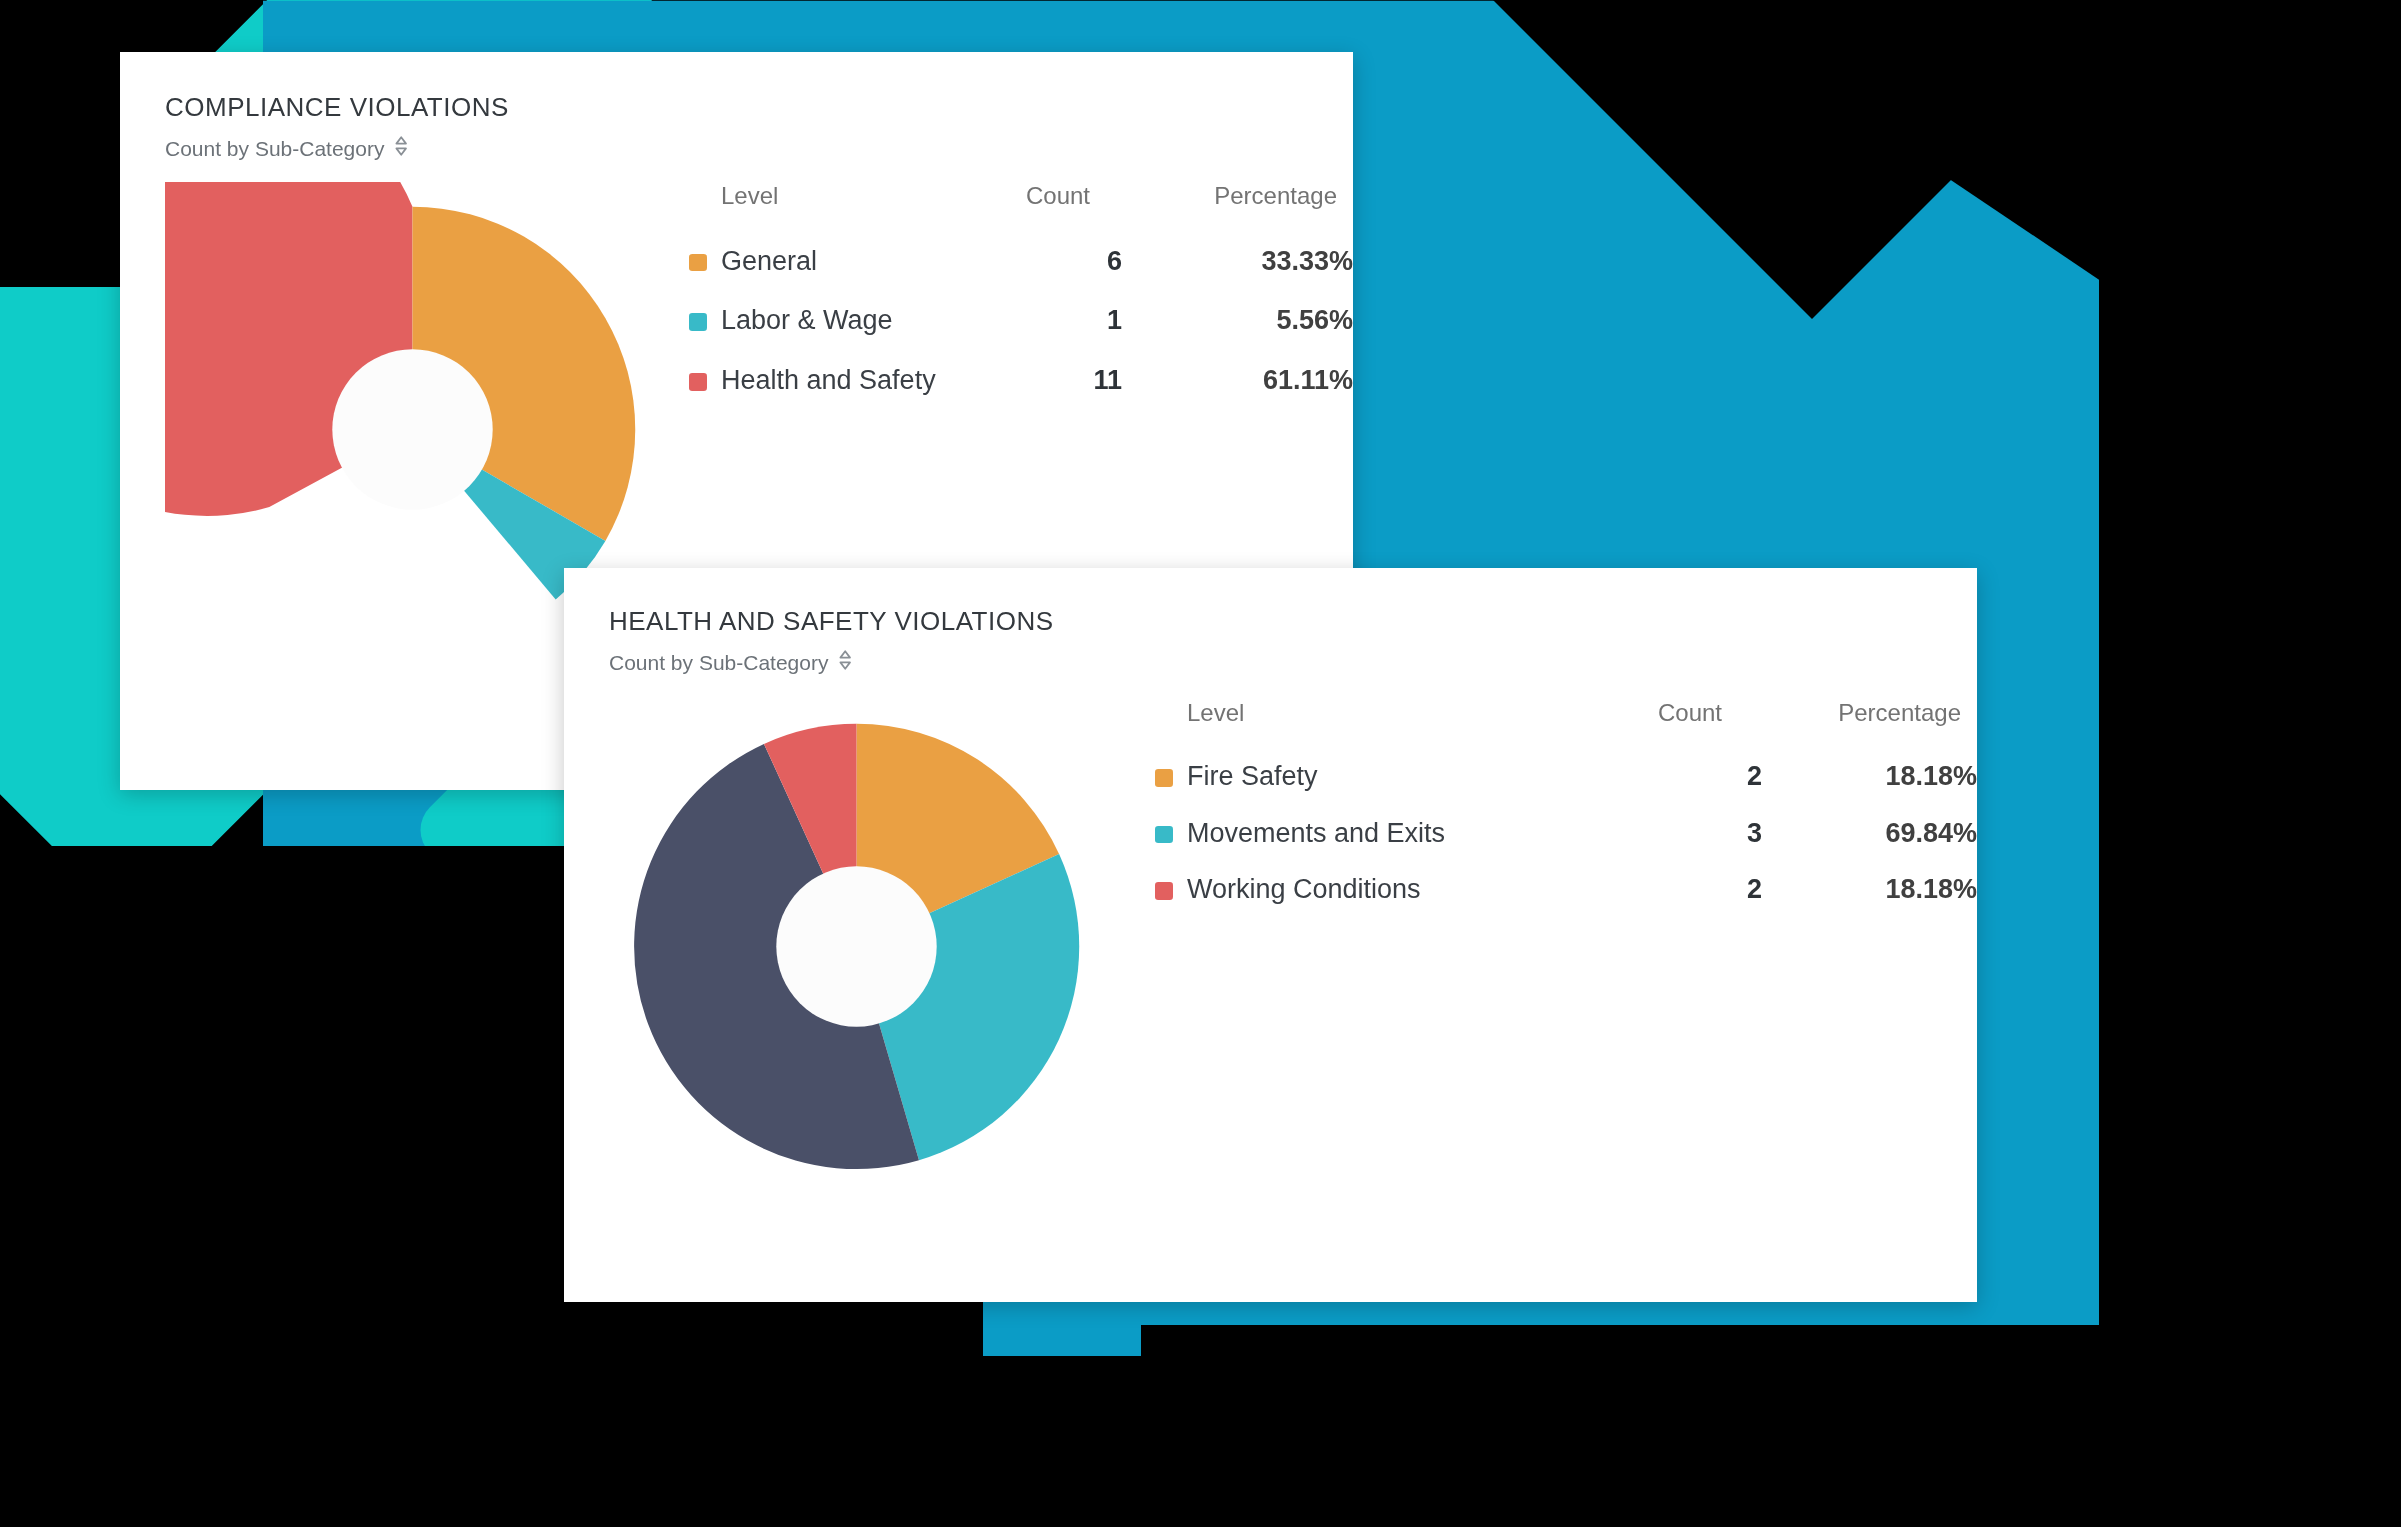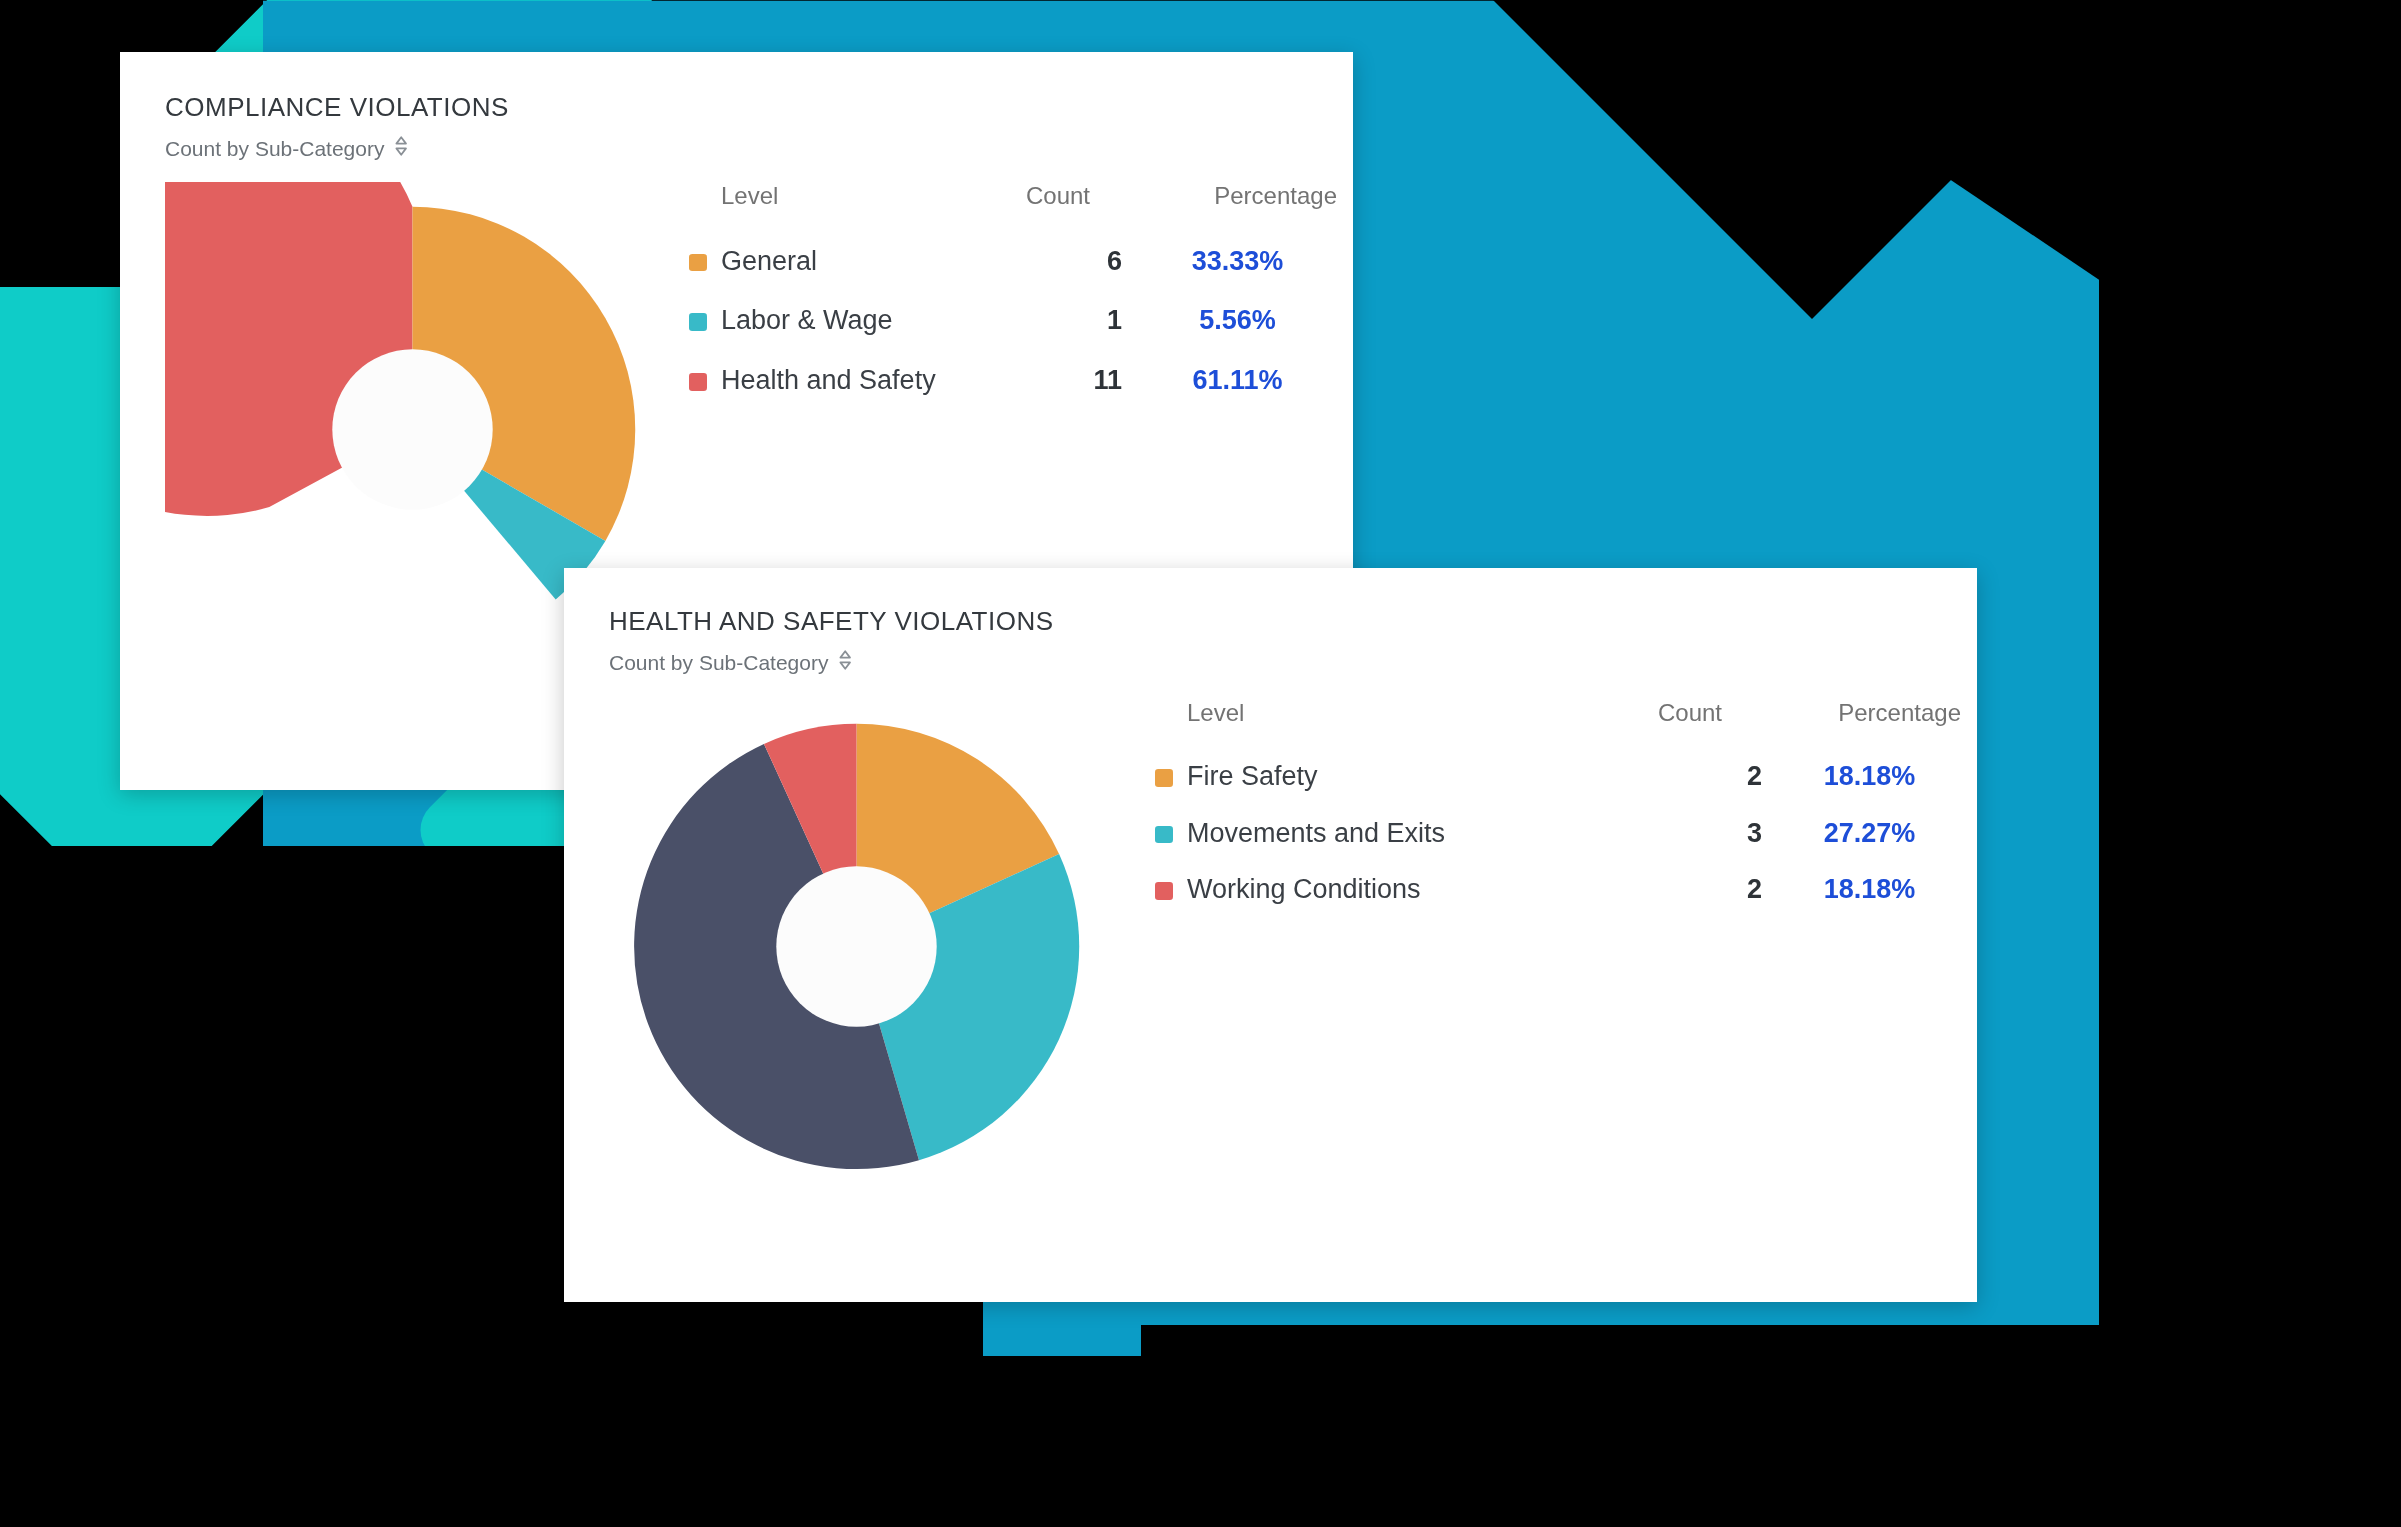--- a/index.html
+++ b/index.html
@@ -136,21 +136,21 @@
 
   .swatch-cell { width: 32px; padding-right: 0; }
   .swatch {
     display: inline-block;
     width: 17.6px; height: 17.6px;
     border-radius: 3.2px;
     vertical-align: middle;
   }
   .label-cell { text-align: left; color: #3A3F45; }
   .count-cell { text-align: right; color: #2E3338; font-weight: 700; }
-  .pct-cell   { text-align: center; color: #1d4ed8; font-weight: 700; }
+  .pct-cell   { text-align: right; color: #404040; font-weight: 700; }
 
   
   #card-compliance .legend { margin-left: 29px; }
   #card-compliance .legend-table th { font-size: 24px; }
   #card-compliance .legend-table td { font-size: 27px; padding: 14.4px 0; }
   #card-compliance .th-count, #card-compliance .count-cell { width: 184px; padding-right: 32px; }
   #card-compliance .th-pct,   #card-compliance .pct-cell   { width: 231px; padding-right: 16px; }
 
   
   #card-health .legend { margin-left: 51px; }
@@ -301,21 +301,21 @@
               <td class="label-cell">Fire Safety</td>
               <td class="count-cell">2</td>
               <td class="pct-cell">18.18%</td>
             </tr>
             <tr>
               <td class="swatch-cell">
                 <span class="swatch" style="background:#38BAC8"></span>
               </td>
               <td class="label-cell">Movements and Exits</td>
               <td class="count-cell">3</td>
-              <td class="pct-cell">27.27%</td>
+              <td class="pct-cell">69.84%</td>
             </tr>
             <tr>
               <td class="swatch-cell">
                 <span class="swatch" style="background:#E2605F"></span>
               </td>
               <td class="label-cell">Working Conditions</td>
               <td class="count-cell">2</td>
               <td class="pct-cell">18.18%</td>
             </tr>
           </tbody>

